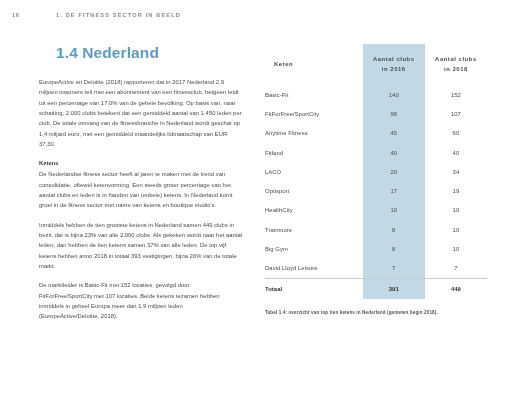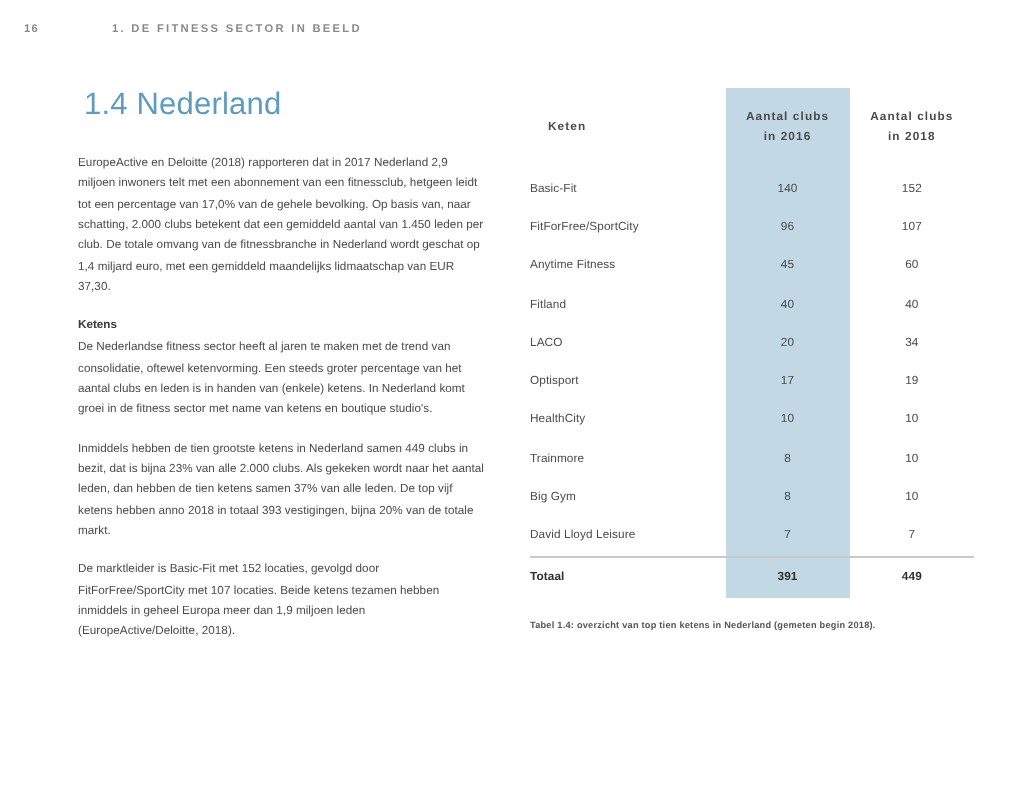--- a/index.html
+++ b/index.html
@@ -48,23 +48,23 @@
   }
 
   
   .left-col {
     position: absolute;
     left: 39px;
     top: 44px;
     width: 205px;
   }
   h1.section-heading {
-    margin: 0 0 16px 3px;
+    margin: 0 0 16px 17px;
     font-size: 15.5px;
-    font-weight: 400;
+    font-weight: 700;
     color: #5d9cbe;
     letter-spacing: 0.1px;
     line-height: 1.1;
   }
   p.body-text {
     margin: 0 0 9px 0;
     font-size: 5.85px;
     line-height: 10.35px;
     color: #4a4a4a;
     letter-spacing: 0.02px;

